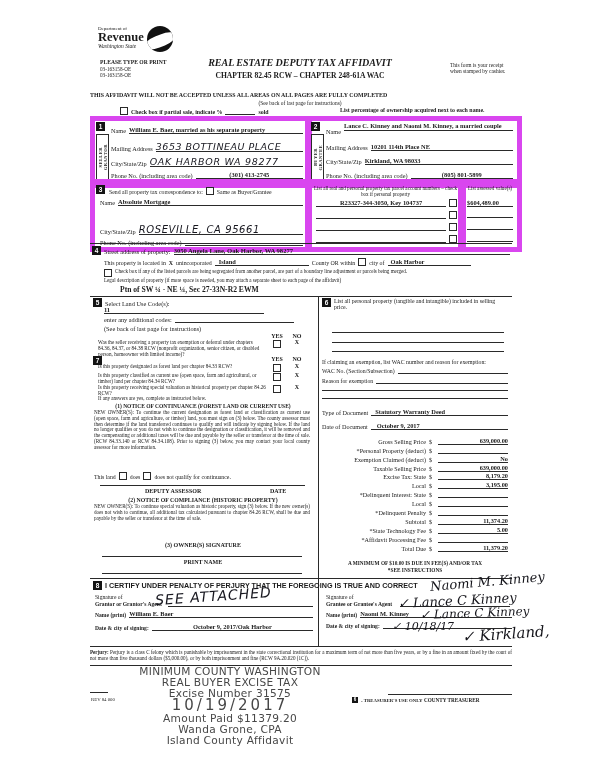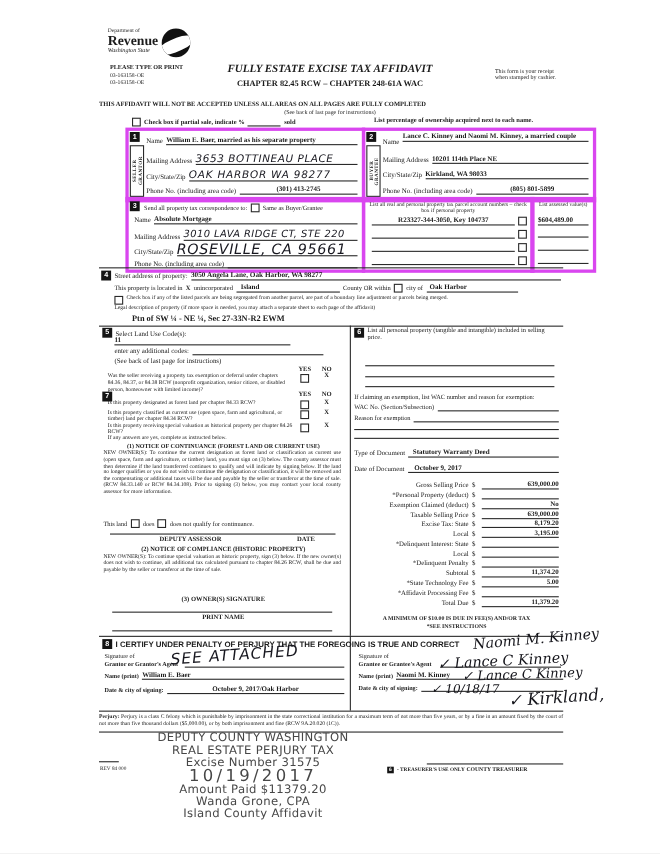--- a/index.html
+++ b/index.html
@@ -13,21 +13,21 @@
   .lbl{font-size:6.3px;}
   .sm{font-size:5.6px;}
   .xs{font-size:5.1px;line-height:5.8px;}
   .val{font-weight:bold;font-size:6.4px;}
   .ul{border-bottom:1px solid #2a2a2a;}
   .row{display:flex;align-items:flex-end;gap:3px;}
   .grow{flex:1;}
   .cb{display:inline-block;width:6px;height:6px;border:1px solid #2a2a2a;background:#fff;flex:none;}
   .secnum{width:9px;height:9px;background:#141414;color:#fff;font-size:6.5px;line-height:9px;
           text-align:center;font-weight:bold;flex:none;font-family:"Liberation Sans",sans-serif;}
-  .box{position:absolute;border:3px solid #d946ef;margin-left:24px;}
+  .box{position:absolute;border:5px solid #d946ef;}
   .vtab{position:absolute;left:1px;top:13px;bottom:2px;width:11px;border:1px solid #2a2a2a;
         display:flex;align-items:center;justify-content:center;}
   .vtab span{writing-mode:vertical-rl;transform:rotate(180deg);font-size:4.6px;font-weight:bold;
              letter-spacing:.4px;line-height:5px;}
   .hand{font-family:"DejaVu Sans",sans-serif;font-style:italic;color:#17171f;}
   .script{font-family:"DejaVu Serif",serif;font-style:italic;color:#15151b;white-space:nowrap;}
   .hline{position:absolute;border-top:1px solid #2a2a2a;}
   .vline{position:absolute;border-left:1px solid #2a2a2a;}
   .q{display:flex;align-items:flex-start;}
   .q-text{width:168px;}
@@ -55,21 +55,21 @@
       <div class="b" style="font-size:12.5px;line-height:12px;">Revenue</div>
       <div class="i" style="font-size:5.5px;">Washington State</div>
     </div>
     <div class="logo-swirl"></div>
   </div>
 
   <div class="abs sm b" style="left:100px;top:59px;">PLEASE TYPE OR PRINT</div>
   <div class="abs" style="left:100px;top:66px;font-size:5.2px;">03-163158-OE</div>
   <div class="abs" style="left:100px;top:72px;font-size:5.2px;">03-163158-OE</div>
 
-  <div class="abs b i c" style="left:170px;top:57px;width:260px;font-size:10px;">FULLY ESTATE EXCISE TAX AFFIDAVIT</div>
+  <div class="abs b i c" style="left:170px;top:57px;width:260px;font-size:10px;">REAL ESTATE DEPUTY TAX AFFIDAVIT</div>
   <div class="abs b c" style="left:170px;top:71px;width:260px;font-size:7.6px;">CHAPTER 82.45 RCW – CHAPTER 248-61A WAC</div>
 
   <div class="abs" style="left:450px;top:62px;width:66px;font-size:5.4px;line-height:6.4px;">This form is your receipt when stamped by cashier.</div>
 
   <div class="abs b" style="left:90px;top:92px;font-size:5.9px;">THIS AFFIDAVIT WILL NOT BE ACCEPTED UNLESS ALL AREAS ON ALL PAGES ARE FULLY COMPLETED</div>
   <div class="abs c" style="left:200px;top:100px;width:200px;font-size:5.4px;">(See back of last page for instructions)</div>
 
   <div class="abs row" style="left:120px;top:107px;font-size:5.9px;">
     <span class="cb"></span>
     <span class="b">Check box if partial sale, indicate %</span>
@@ -130,27 +130,23 @@
     <div class="secnum abs" style="left:1px;top:1px;">3</div>
     <div class="abs row" style="left:14px;top:3px;right:4px;font-size:5.8px;">
       <span>Send all property tax correspondence to:</span>
       <span class="cb"></span>
       <span>Same as Buyer/Grantee</span>
     </div>
     <div class="abs row" style="left:5px;top:14px;right:4px;">
       <span class="lbl">Name</span>
       <span class="ul grow val">Absolute Mortgage</span>
     </div>
-    <div class="abs row" style="left:5px;top:27px;right:4px;">
-      <span class="lbl">Mailing Address</span>
-      <span class="ul grow hand" style="font-size:9px;letter-spacing:.4px;line-height:9px;">3010 LAVA RIDGE CT, STE 220</span>
-    </div>
     <div class="abs row" style="left:5px;top:41px;right:4px;">
       <span class="lbl">City/State/Zip</span>
-      <span class="ul grow hand" style="font-size:13px;letter-spacing:.6px;line-height:9px;">ROSEVILLE, CA 95661</span>
+      <span class="ul grow hand" style="font-size:10px;letter-spacing:.6px;line-height:9px;">ROSEVILLE, CA 95661</span>
     </div>
     <div class="abs row" style="left:5px;top:55px;right:4px;">
       <span class="lbl">Phone No. (including area code)</span>
       <span class="ul grow"></span>
     </div>
   </div>
 
   <div class="box" style="left:305px;top:179px;width:151px;height:63px;">
     <div class="abs c" style="left:3px;top:2px;right:3px;font-size:5.1px;line-height:5.6px;">List all real and personal property tax parcel account numbers – check box if personal property</div>
     <div class="abs row" style="left:6px;top:15px;right:4px;">
@@ -438,22 +434,22 @@
   <div class="abs xs j" style="left:90px;top:650px;width:422px;">
     <span class="b">Perjury:</span>
     <span>Perjury is a class C felony which is punishable by imprisonment in the state correctional institution for a maximum term of not more than five years, or by a fine in an amount fixed by the court of not more than five thousand dollars ($5,000.00), or by both imprisonment and fine (RCW 9A.20.020 (1C)).</span>
   </div>
   <div class="hline" style="left:90px;top:665px;width:422px;"></div>
 
   <div class="hline" style="left:90px;top:692px;width:18px;"></div>
   <div class="abs" style="left:91px;top:697px;font-size:4.8px;">REV 84 000</div>
 
   <div class="abs stamp" style="left:110px;top:666px;width:240px;">
-    <div>DEPUTY COUNTY WASHINGTON</div>
-    <div>REAL ESTATE PERJURY TAX</div>
+    <div>MINIMUM COUNTY WASHINGTON</div>
+    <div>REAL BUYER EXCISE TAX</div>
     <div>Excise Number 31575</div>
     <div class="big">10/19/2017</div>
     <div>Amount Paid $11379.20</div>
     <div>Wanda Grone, CPA</div>
     <div>Island County Affidavit</div>
   </div>
 
   <div class="abs row" style="left:352px;top:697px;font-size:4.8px;">
     <span class="secnum" style="width:6px;height:6px;font-size:4.5px;line-height:6px;">6</span>
     <span class="b">- TREASURER'S USE ONLY</span>

